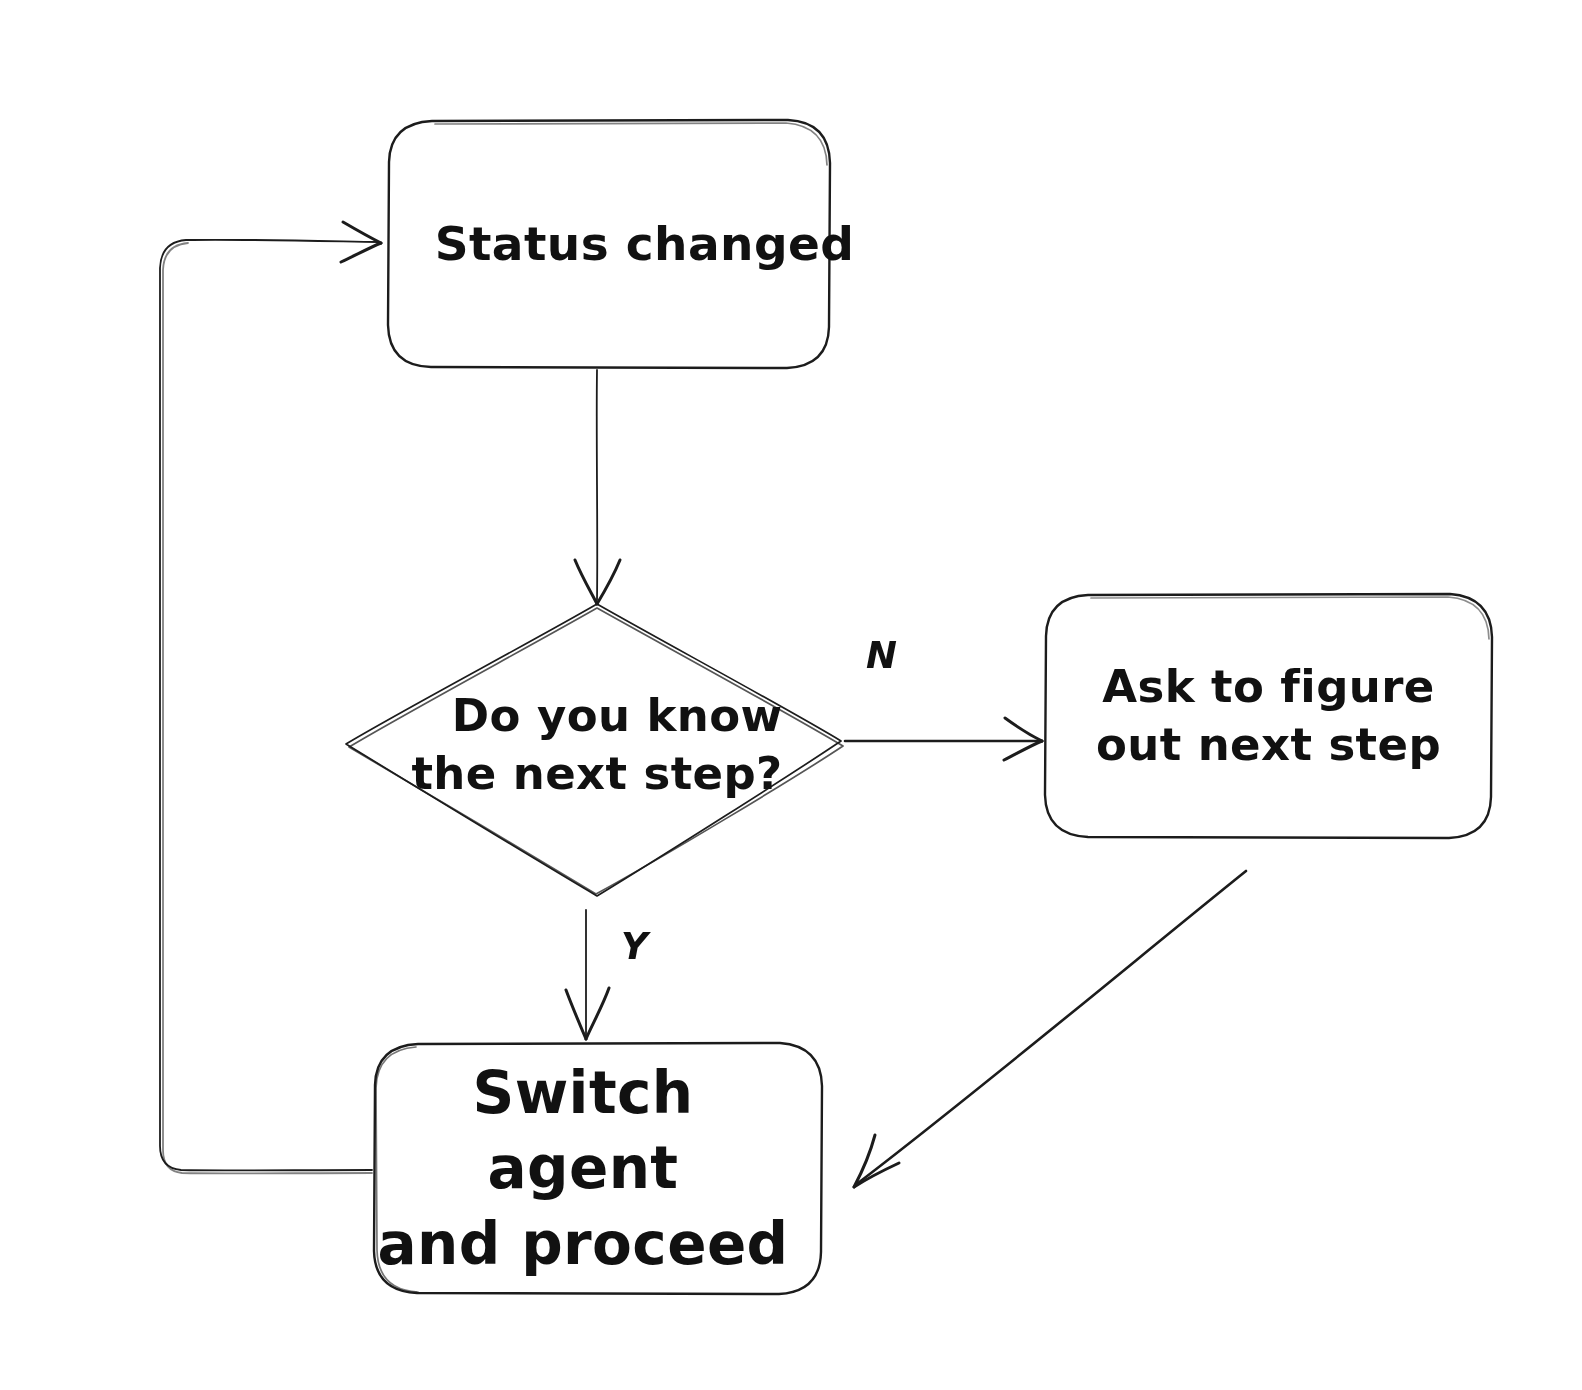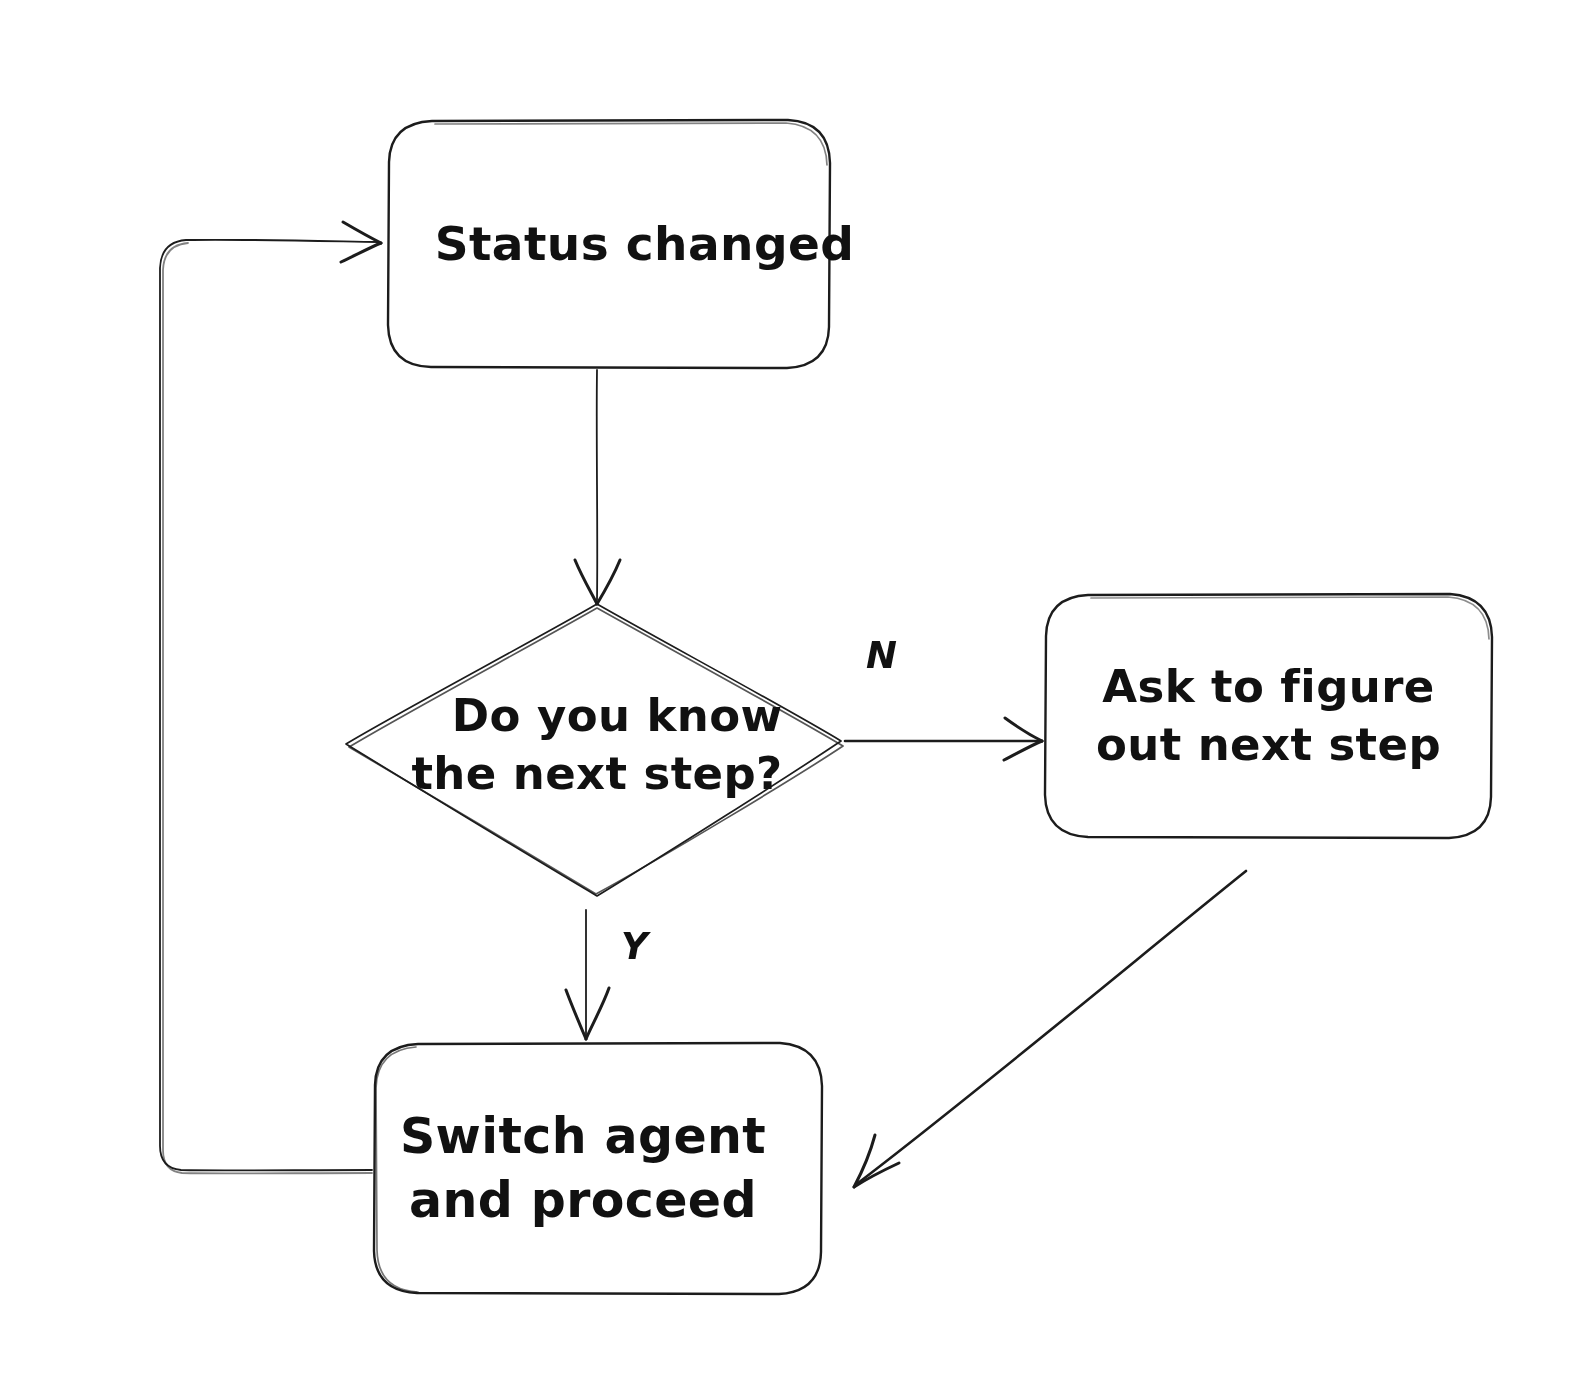--- a/index.html
+++ b/index.html
@@ -82,21 +82,21 @@
     font-weight: 700;
     font-style: italic;
     font-size: 37px;
     letter-spacing: 0.5px;
   }
 
   
   #node-status-changed      { left: 387px; top: 120px;  width: 443px; height: 248px; font-size: 47px; margin-left: 36px; }
   #node-decision            { left: 352px; top: 640px;  width: 490px; height: 210px; font-size: 45px; text-align: right; }
   #node-ask-next-step       { left: 1045px; top: 594px; width: 447px; height: 244px; font-size: 45px; border-radius: 27px; }
-  #node-switch-agent        { left: 373px; top: 1043px; width: 420px; height: 252px; font-size: 49px; }
+  #node-switch-agent        { left: 373px; top: 1043px; width: 420px; height: 252px; font-size: 58px; }
 
   #label-n { left: 866px; top: 634px; }
   #label-y { left: 621px; top: 925px; }
 </style>
 </head>
 <body>
 
 <div id="canvas">
 
   <svg class="diagram" viewBox="0 0 1582 1390">

